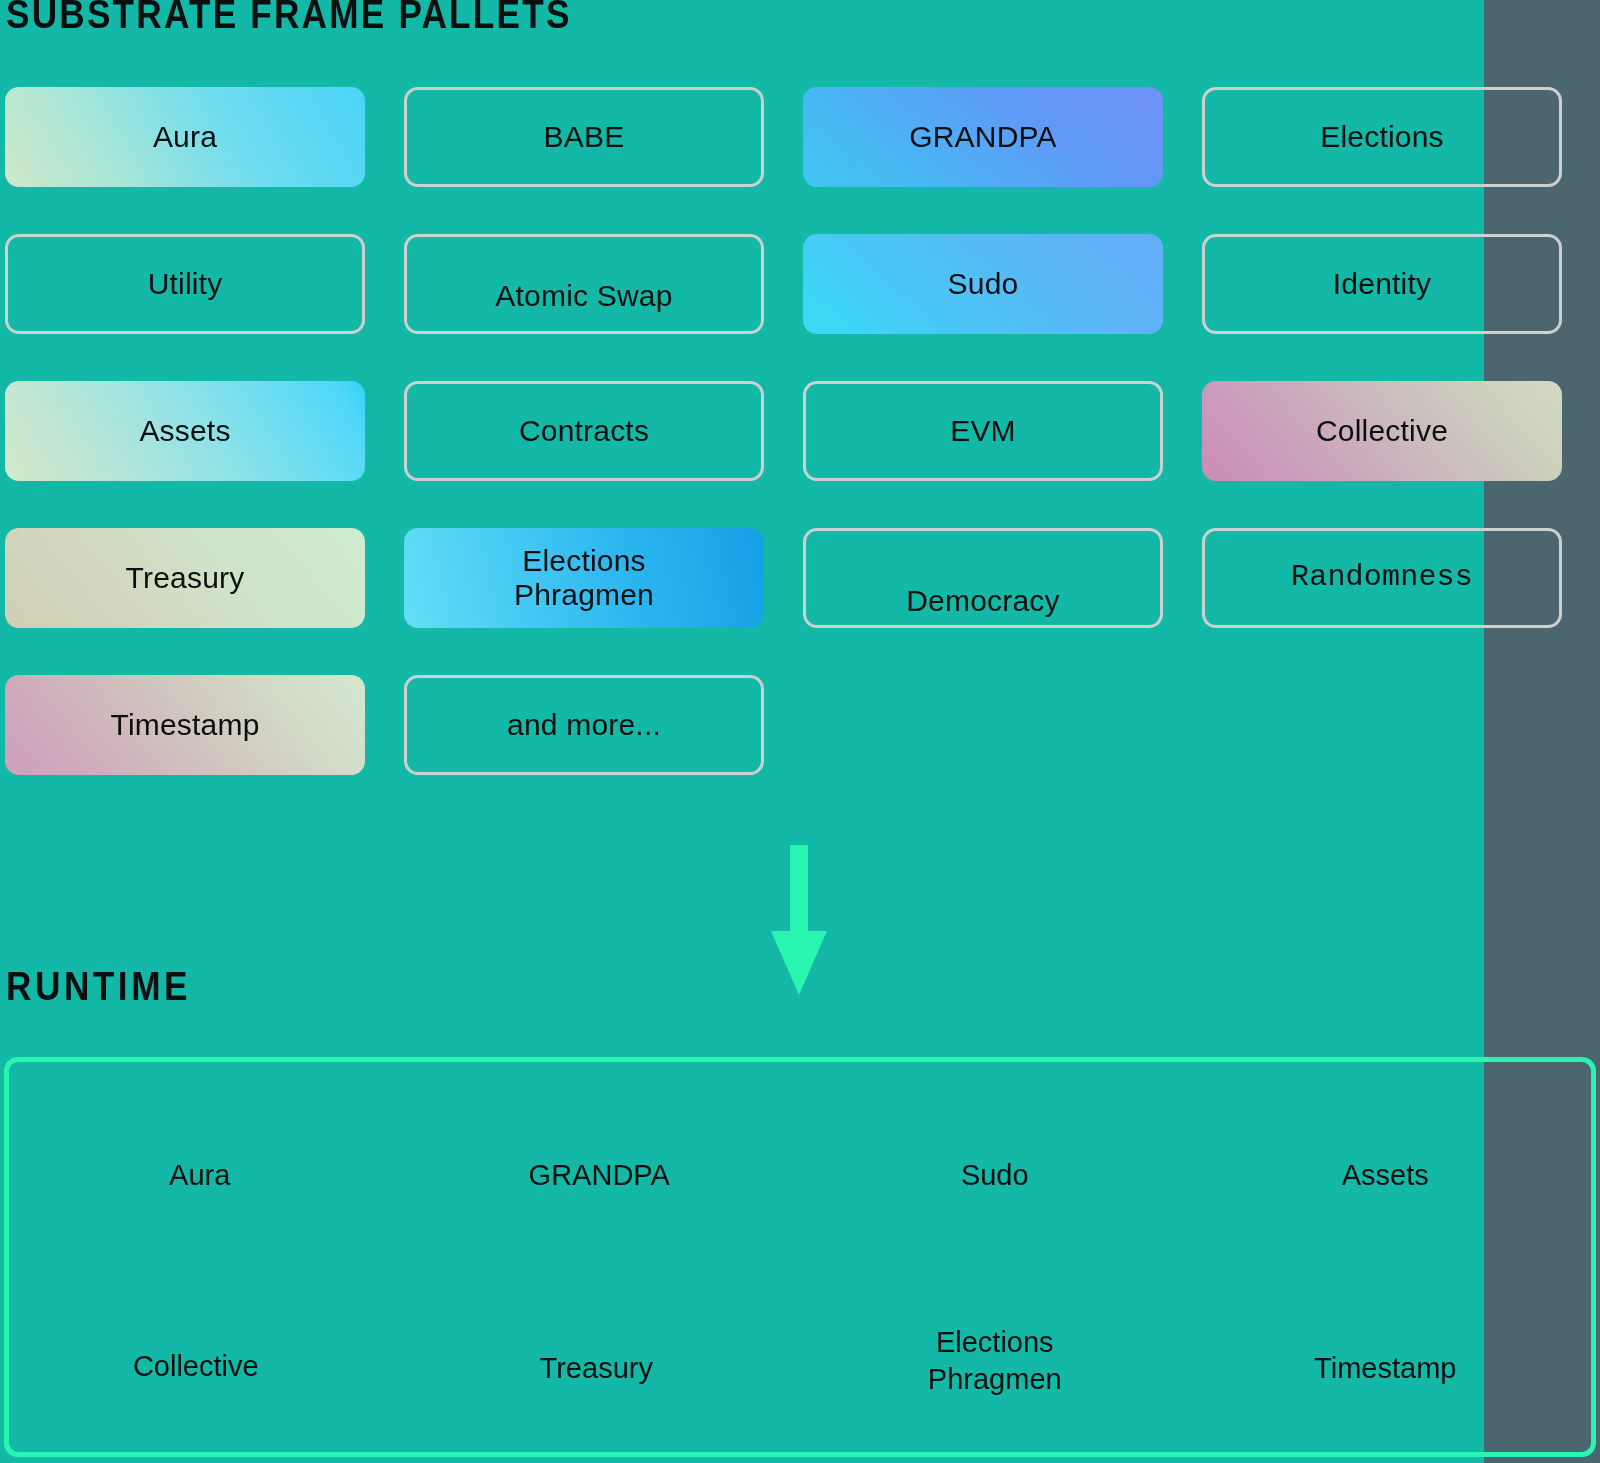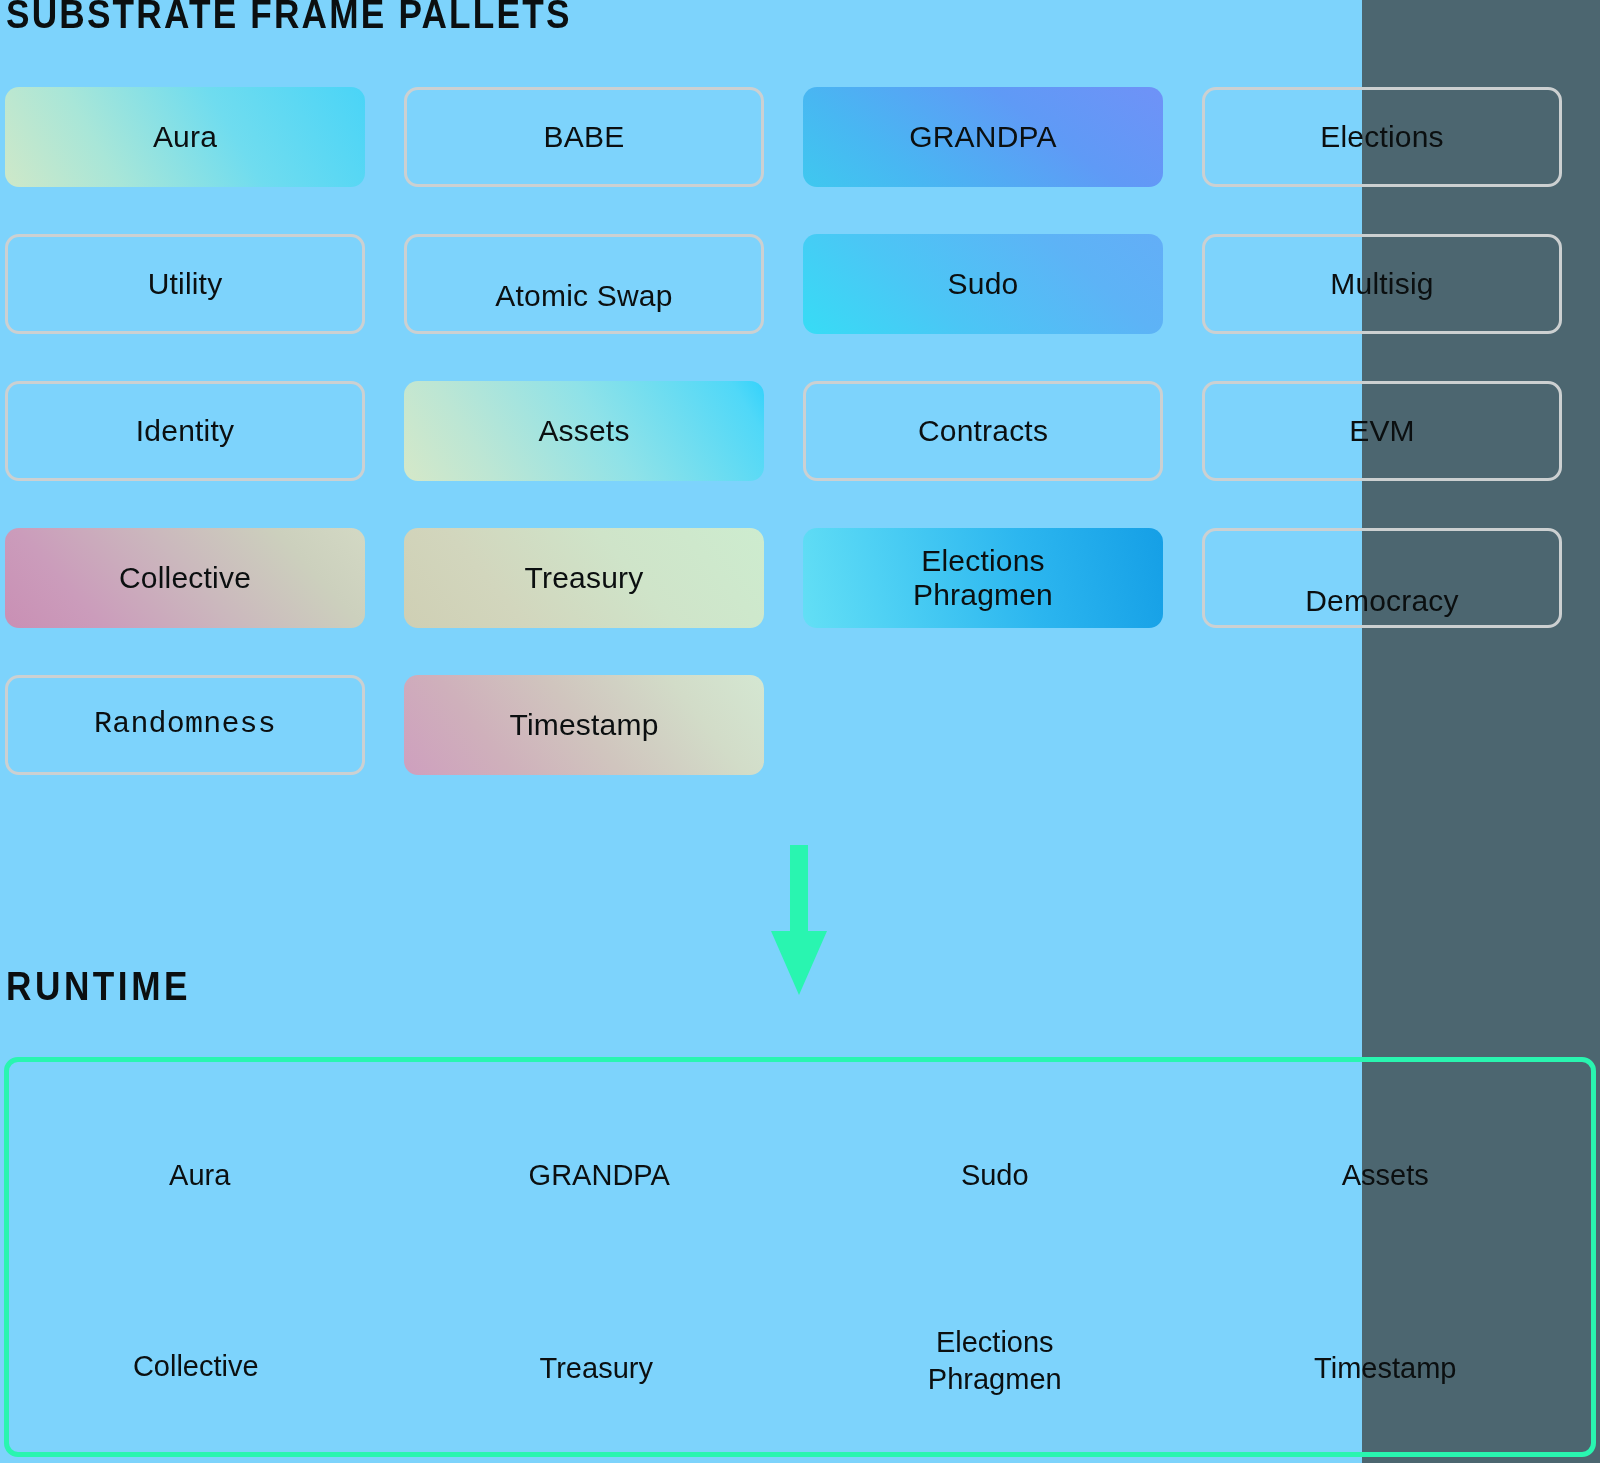--- a/index.html
+++ b/index.html
@@ -7,23 +7,23 @@
   html, body {
     width: 1600px;
     height: 1463px;
     background: #4c6670;
     font-family: "Liberation Sans", sans-serif;
     overflow: hidden;
   }
 
   .canvas {
     position: relative;
-    width: 1362px;
+    width: 1484px;
     height: 1463px;
-    background: #7dd3fc;
+    background: #14b8a6;
   }
 
   
   .section-title {
     position: absolute;
     left: 6px;
     font-family: "Liberation Sans", sans-serif;
     font-weight: 700;
     color: #0b0f10;
     letter-spacing: 2.5px;
@@ -157,23 +157,20 @@
       <div class="pallet outline">
         <span style="white-space: pre-line;">Utility</span>
       </div>
       <div class="pallet outline">
         <span style="white-space: pre-line; margin-top: 24px;">Atomic Swap</span>
       </div>
       <div class="pallet filled fill-sudo">
         <span style="white-space: pre-line;">Sudo</span>
       </div>
       <div class="pallet outline">
-        <span style="white-space: pre-line;">Multisig</span>
-      </div>
-      <div class="pallet outline">
         <span style="white-space: pre-line;">Identity</span>
       </div>
       <div class="pallet filled fill-assets">
         <span style="white-space: pre-line;">Assets</span>
       </div>
       <div class="pallet outline">
         <span style="white-space: pre-line;">Contracts</span>
       </div>
       <div class="pallet outline">
         <span style="white-space: pre-line;">EVM</span>
@@ -189,20 +186,23 @@
 Phragmen</span>
       </div>
       <div class="pallet outline">
         <span style="white-space: pre-line; margin-top: 45px;">Democracy</span>
       </div>
       <div class="pallet outline">
         <span style="white-space: pre-line; font-family: Liberation Mono, monospace;">Randomness</span>
       </div>
       <div class="pallet filled fill-timestamp">
         <span style="white-space: pre-line;">Timestamp</span>
+      </div>
+      <div class="pallet outline">
+        <span style="white-space: pre-line;">and more...</span>
       </div>
     </div>
 
   <svg class="arrow" viewBox="0 0 60 150">
     <polygon points="21,0 39,0 39,86 58,86 30,150 2,86 21,86" fill="#29f5b0"></polygon>
   </svg>
 
   <div class="section-title" id="runtime-title">RUNTIME</div>
 
   <div class="runtime-box">

